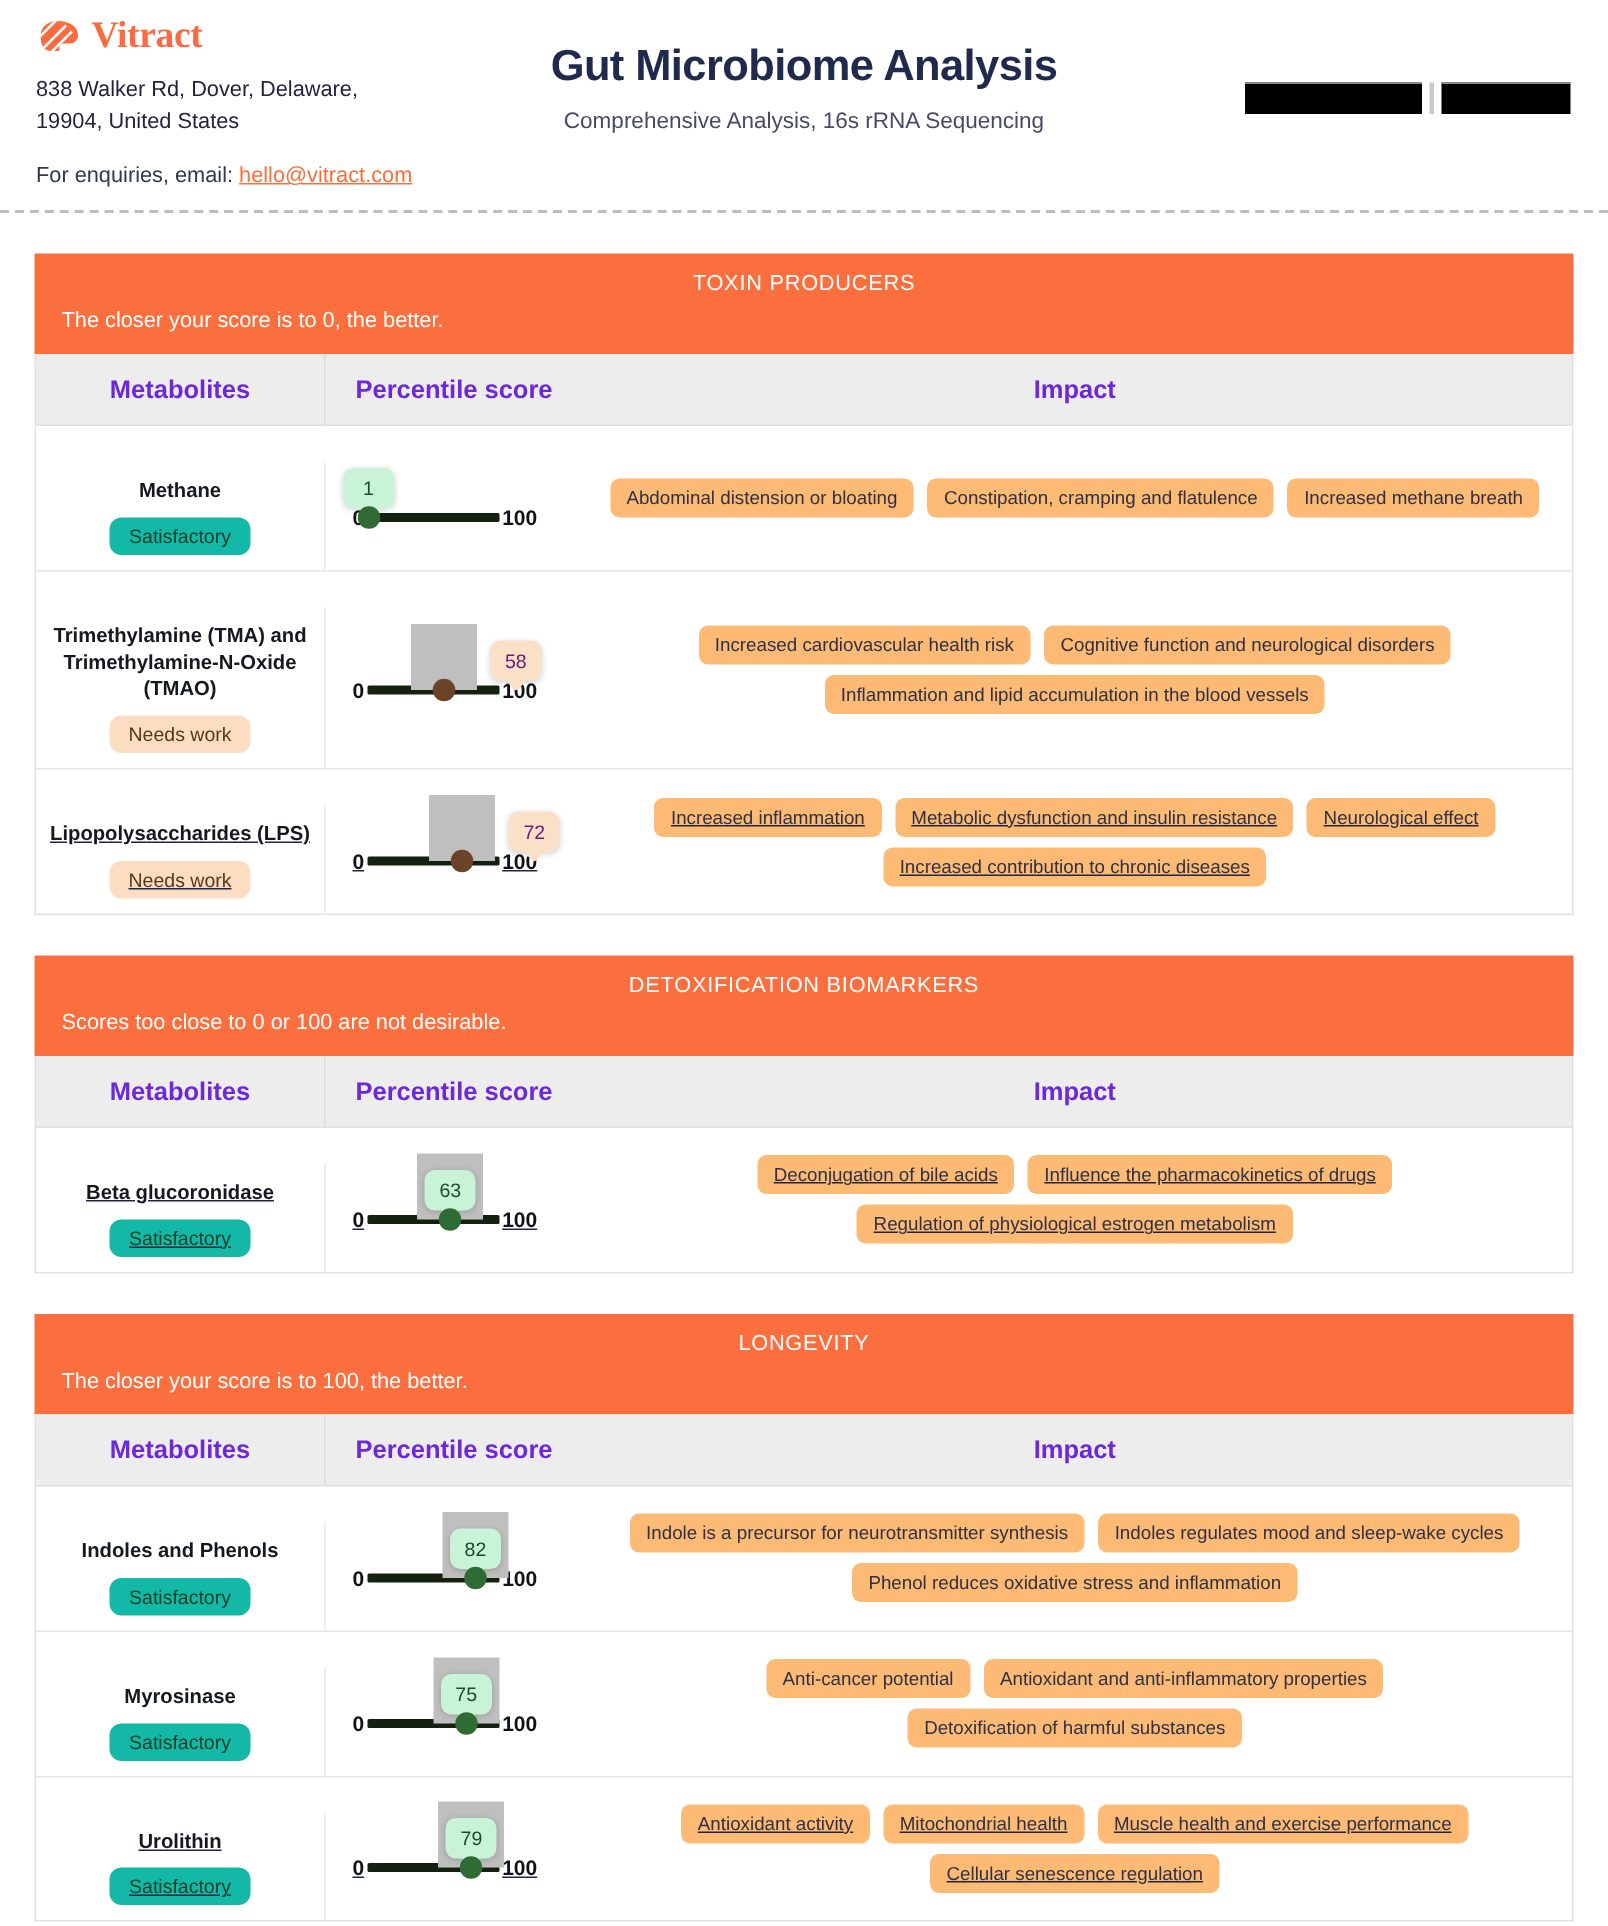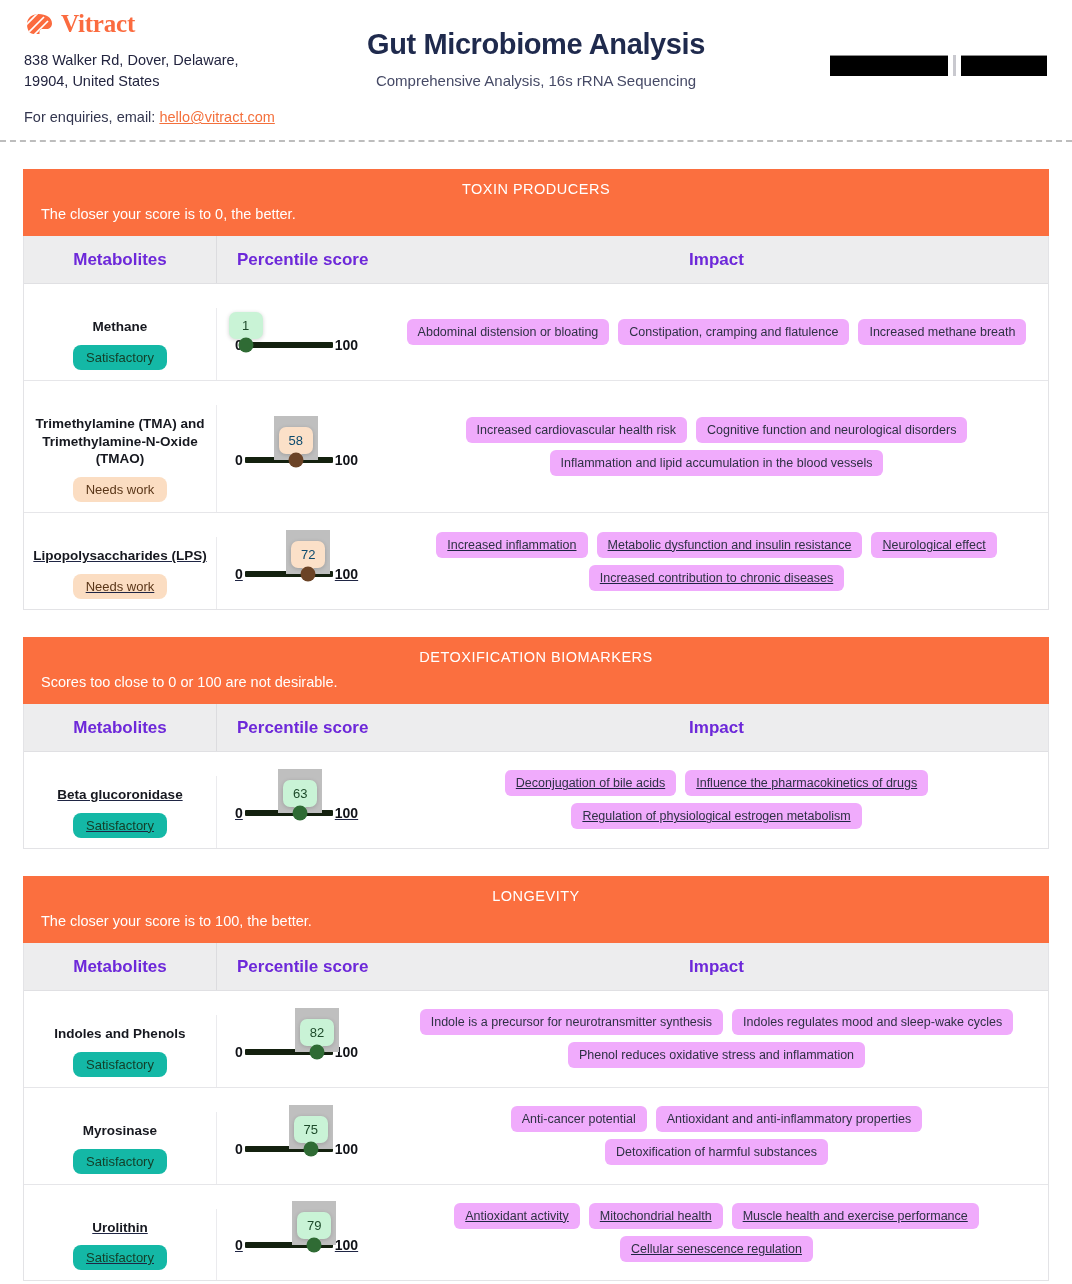--- a/index.html
+++ b/index.html
@@ -236,42 +236,42 @@
     content: "";
     position: absolute;
     left: 50%;
     bottom: -5px;
     width: 9px; height: 9px;
     transform: translateX(-50%) rotate(45deg);
     border-radius: 2px;
   }
   .bubble.green { background: #c9f3d6; color: #1d4a2a; }
   .bubble.green::after { background: #c9f3d6; }
-  .bubble.peach { background: #fbe0c8; color: #0c4a6e; }
+  .bubble.peach { background: #fbe0c8; color: #701a75; margin-left: 48px; }
   .bubble.peach::after { background: #fbe0c8; }
 
   
   .cell-impact {
     flex: 1 1 auto;
     align-self: stretch;
     display: flex;
     flex-direction: column;
     align-items: center;
     justify-content: center;
     gap: 7px;
     padding: 13px 14px;
   }
   .tag-line {
     display: flex;
     flex-wrap: nowrap;
     justify-content: center;
     gap: 9px;
   }
   .tag {
-    background: #f0abfc;
+    background: #fdba74;
     color: #2e3144;
     font-size: 12.5px;
     padding: 6px 11px;
     border-radius: 6px;
     white-space: nowrap;
   }
 </style>
 </head>
 <body>
 

